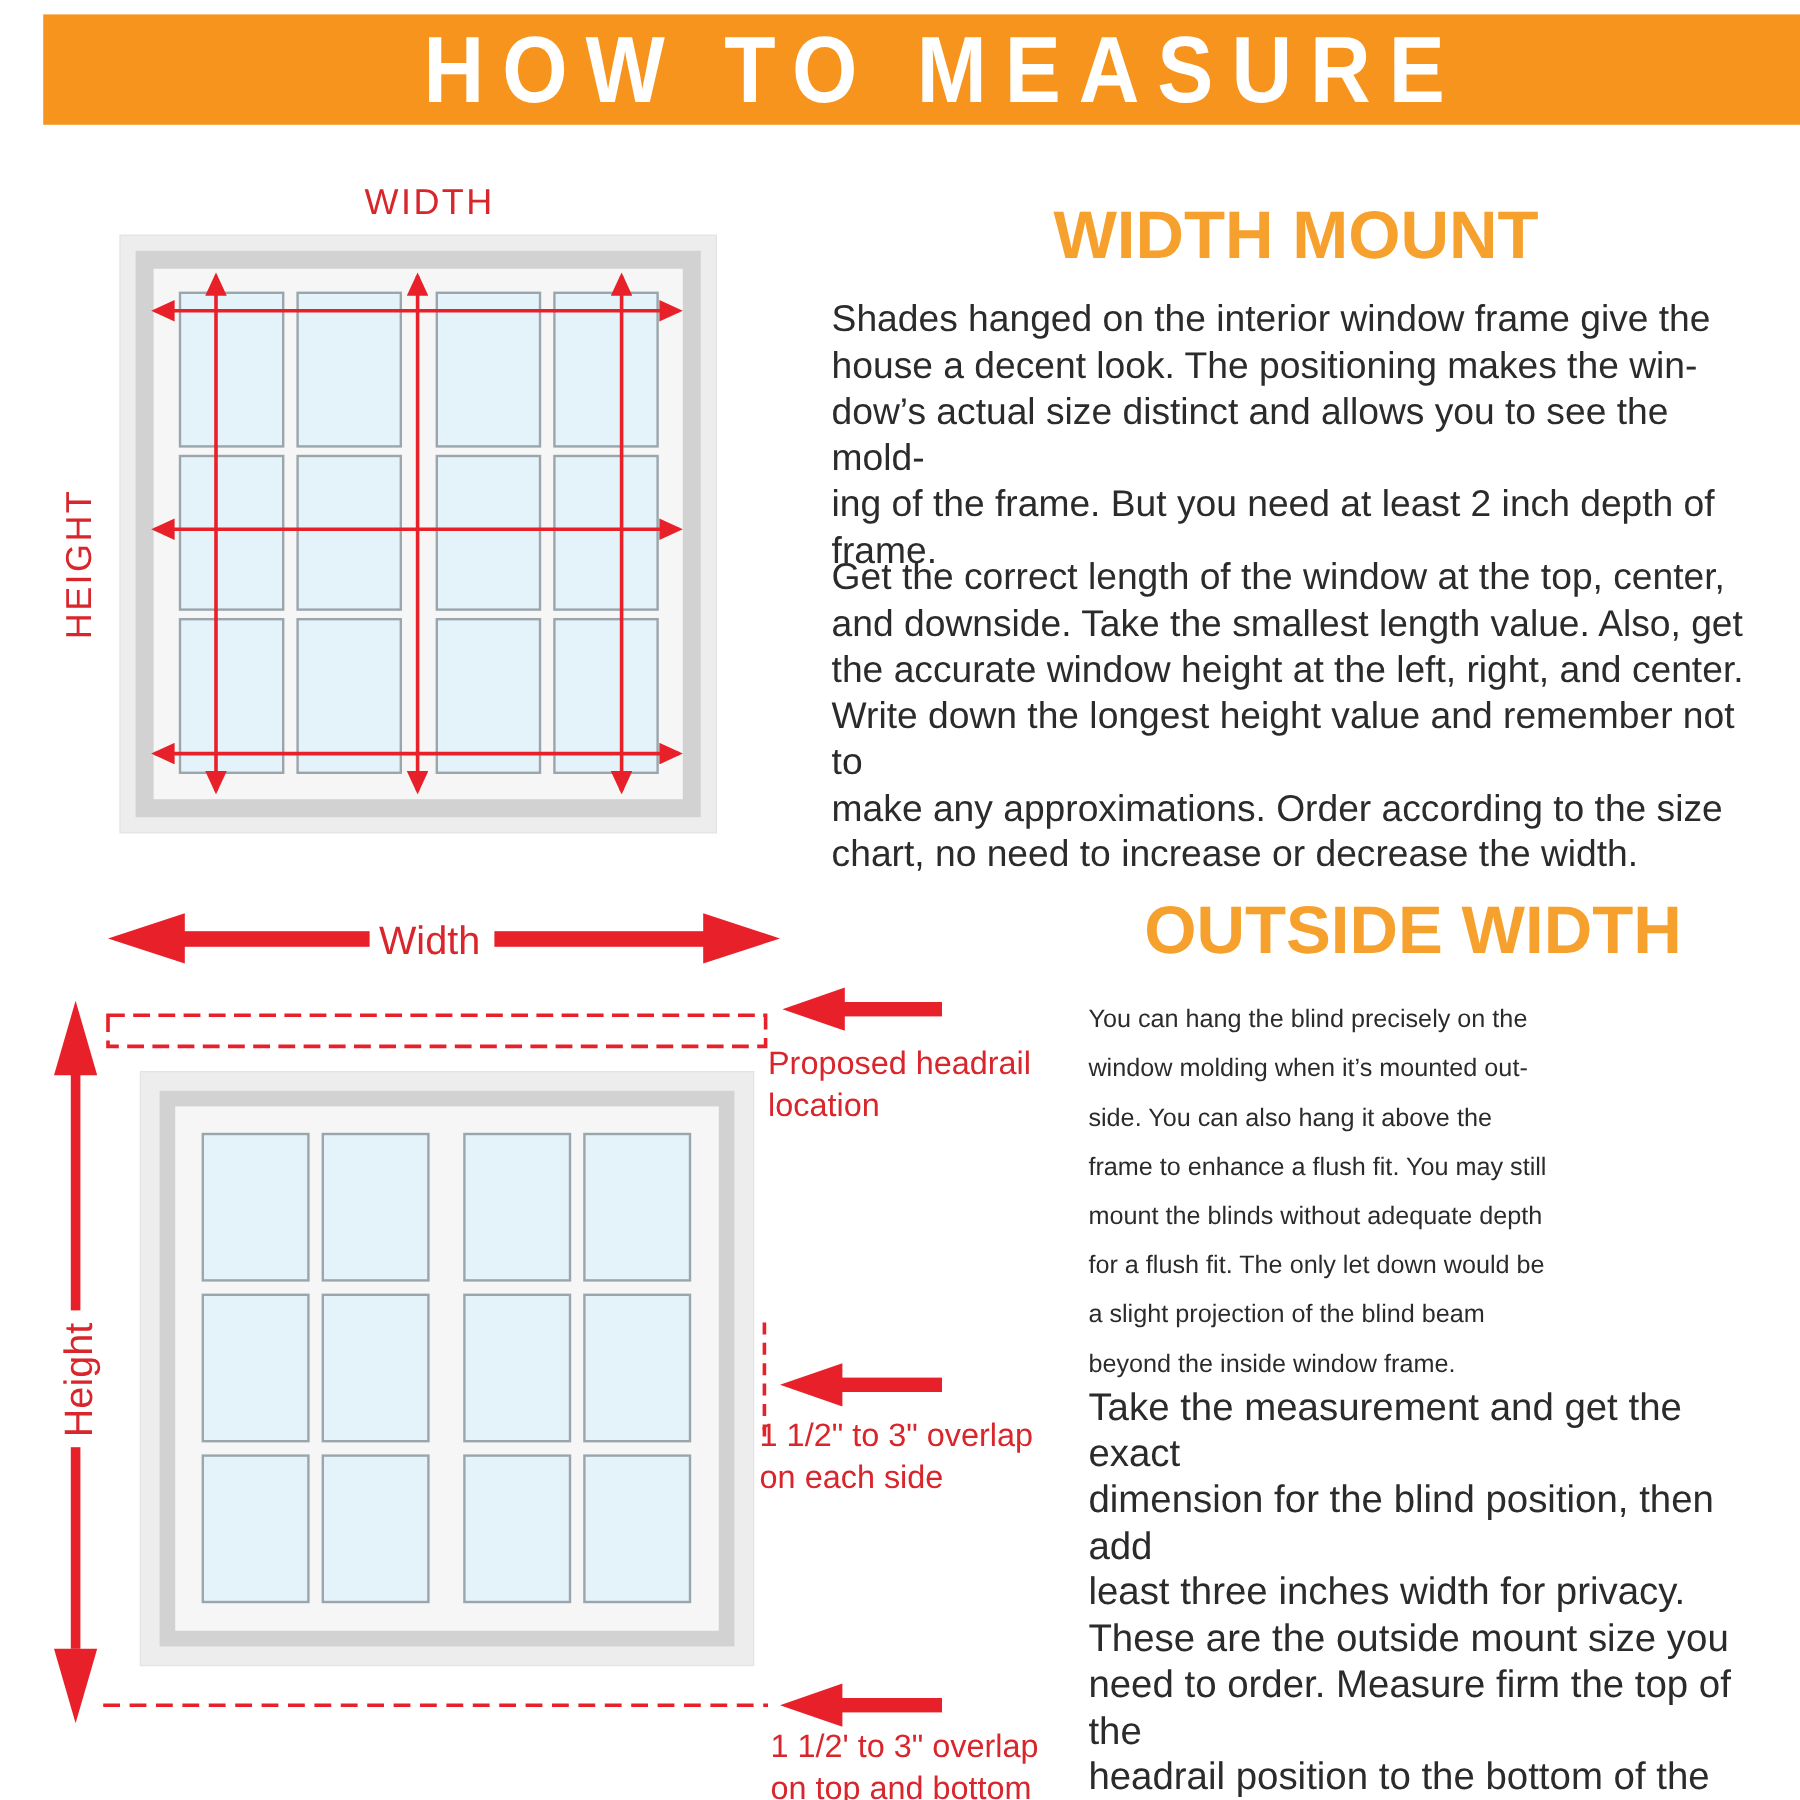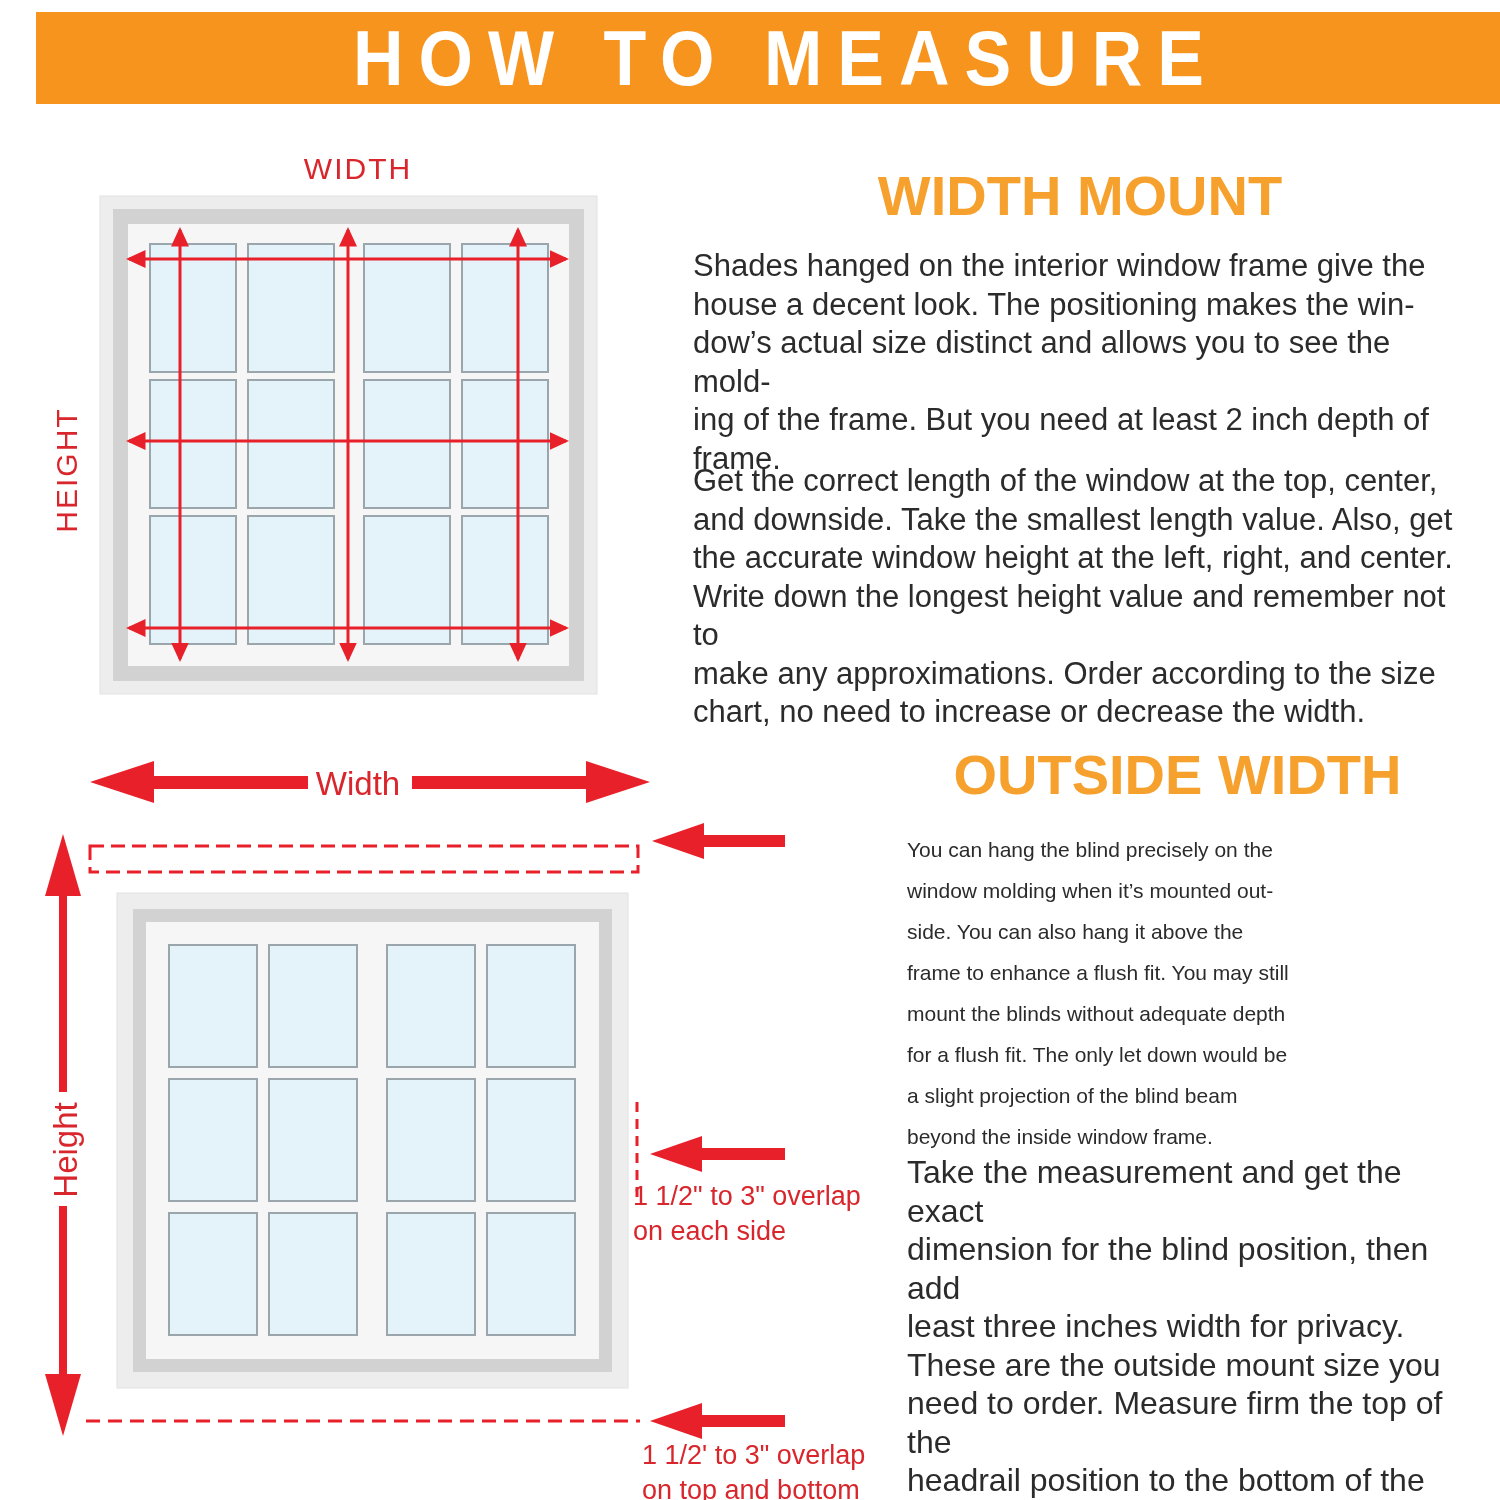--- a/index.html
+++ b/index.html
@@ -124,20 +124,22 @@
 
     <line x1="86" y1="1421" x2="640" y2="1421" stroke="#e8202a" stroke-width="3" stroke-dasharray="14 8"></line>
     <g fill="#e8202a">
       <polygon points="650,1421 702,1403 702,1439"></polygon>
       <rect x="700" y="1415" width="85" height="12"></rect>
     </g>
   </svg>
 
   <div class="abs red-label" style="left:298px;top:763px;width:120px;text-align:center;font-size:33px;">Width</div>
   <div class="abs red-label rot" style="left:-27px;top:1132px;width:180px;height:36px;font-size:33px;">Height</div>
+  <div class="abs red-label" style="left:640px;top:869px;width:250px;font-size:27px;">Proposed headrail
+location</div>
   <div class="abs red-label" style="left:633px;top:1179px;width:250px;font-size:27px;">1 1/2" to 3" overlap
 on each side</div>
   <div class="abs red-label" style="left:642px;top:1438px;width:250px;font-size:27px;">1 1/2' to 3" overlap
 on top and bottom</div>
 
   <div class="abs orange-heading" style="left:690px;top:163px;width:780px;">WIDTH MOUNT</div>
 
   <div class="abs body-text" style="left:693px;top:247px;width:782px;font-size:31px;line-height:38.5px;">Shades hanged on the interior window frame give the
 house a decent look. The positioning makes the win-
 dow’s actual size distinct and allows you to see the mold-

